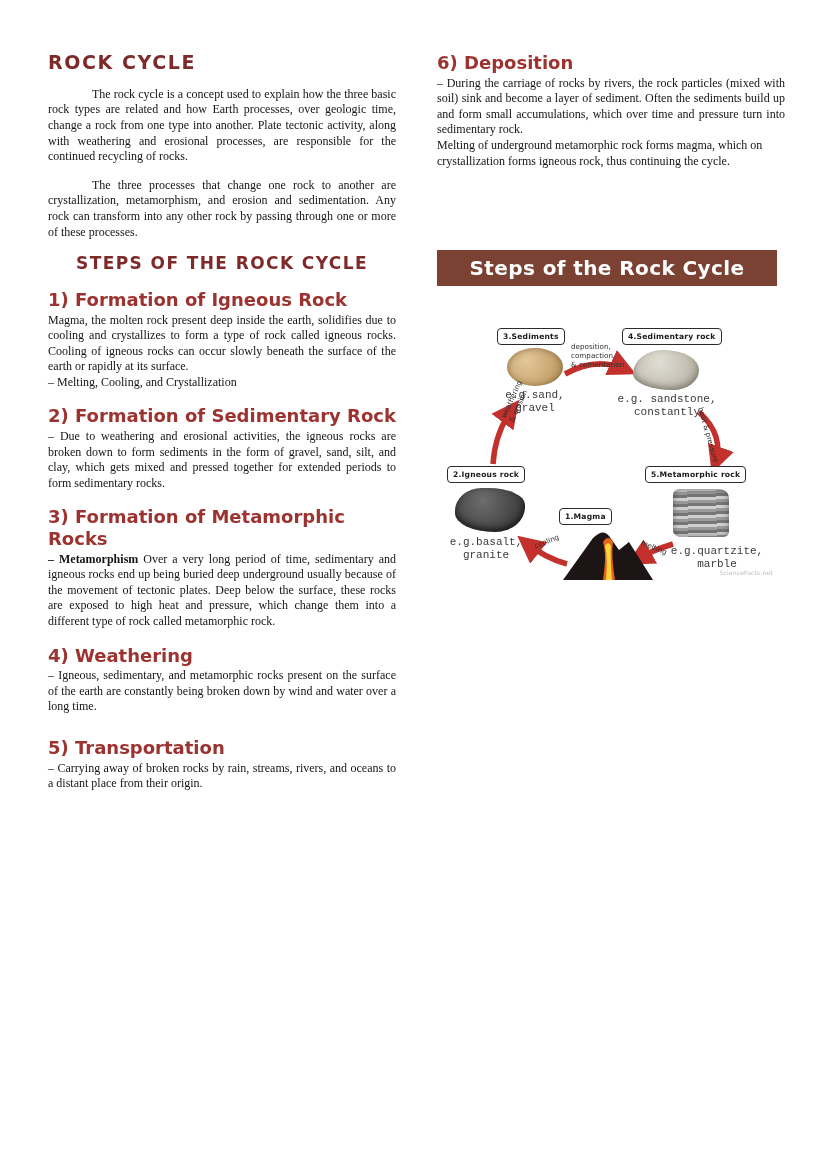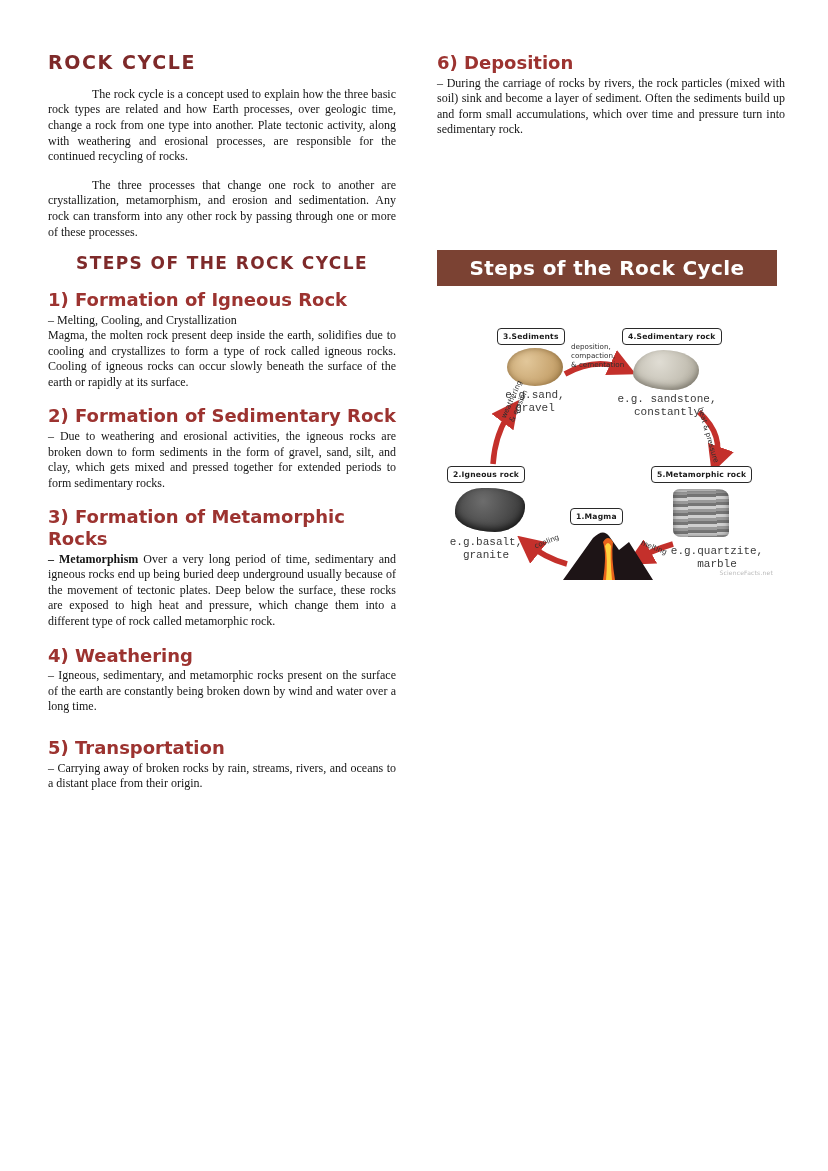--- a/index.html
+++ b/index.html
@@ -155,22 +155,22 @@
 
     <h1 class="doc-title">ROCK CYCLE</h1>
 
     <p class="body indent">The rock cycle is a concept used to explain how the three basic rock types are related and how Earth processes, over geologic time, change a rock from one type into another. Plate tectonic activity, along with weathering and erosional processes, are responsible for the continued recycling of rocks.</p>
     <p class="body indent">The three processes that change one rock to another are crystallization, metamorphism, and erosion and sedimentation. Any rock can transform into any other rock by passing through one or more of these processes.</p>
 
     <h2 class="section-title">STEPS OF THE ROCK CYCLE</h2>
 
     <div class="step-block">
       <h3 class="step-title">1) Formation of Igneous Rock</h3>
+      <p class="body">Magma, the molten rock present deep inside the earth, solidifies due to cooling and crystallizes to form a type of rock called igneous rocks. Cooling of igneous rocks can occur slowly beneath the surface of the earth or rapidly at its surface.</p>
       <p class="body tight">– Melting, Cooling, and Crystallization</p>
-      <p class="body">Magma, the molten rock present deep inside the earth, solidifies due to cooling and crystallizes to form a type of rock called igneous rocks. Cooling of igneous rocks can occur slowly beneath the surface of the earth or rapidly at its surface.</p>
     </div>
 
     <div class="step-block">
       <h3 class="step-title">2) Formation of Sedimentary Rock</h3>
       <p class="body">– Due to weathering and erosional activities, the igneous rocks are broken down to form sediments in the form of gravel, sand, silt, and clay, which gets mixed and pressed together for extended periods to form sedimentary rocks.</p>
     </div>
 
     <div class="step-block">
       <h3 class="step-title">3) Formation of Metamorphic Rocks</h3>
       <p class="body"><span class="bold-run">– Metamorphism</span><span> Over a very long period of time, sedimentary and igneous rocks end up being buried deep underground usually because of the movement of tectonic plates. Deep below the surface, these rocks are exposed to high heat and pressure, which change them into a different type of rock called metamorphic rock.</span></p>
@@ -185,20 +185,21 @@
       <h3 class="step-title">5) Transportation</h3>
       <p class="body">– Carrying away of broken rocks by rain, streams, rivers, and oceans to a distant place from their origin.</p>
     </div>
 
   </div>
 
   <div class="col col-right">
     <div class="step-block">
       <h3 class="step-title">6) Deposition</h3>
       <p class="body tight">– During the carriage of rocks by rivers, the rock particles (mixed with soil) sink and become a layer of sediment. Often the sediments build up and form small accumulations, which over time and pressure turn into sedimentary rock.</p>
+      <p class="body" style="text-align:left">Melting of underground metamorphic rock forms magma, which on crystallization forms igneous rock, thus continuing the cycle.</p>
     </div>
   </div>
 
   <div class="diagram">
 
     <div class="diagram-banner">
       <span>Steps of the Rock Cycle</span>
     </div>
 
     <div class="diagram-body">
@@ -249,33 +250,33 @@
       </div>
       <div class="rock" style="left:18px; top:202px; width:70px; height:44px;
            border-radius:40% 55% 45% 60% / 55% 40% 60% 45%;
            background: radial-gradient(circle at 40% 30%, #6d6d6d, #4a4a4a 55%, #2c2c2c 100%);
            box-shadow: inset 0 -3px 7px rgba(0,0,0,.65);"></div>
       <div class="eg" style="left:4px; top:250px; width:90px;">
         <span style="white-space:pre-line">e.g.basalt,
 granite</span>
       </div>
 
-      <div class="node-label" style="left:214px; top:180px;">
+      <div class="node-label" style="left:208px; top:180px;">
         <span>5.Metamorphic rock</span>
       </div>
       <div class="rock" style="left:236px; top:203px; width:56px; height:48px;
            border-radius:12% 18% 10% 14%;
            background: repeating-linear-gradient(178deg, #cfcfcf 0 3px, #9a9a9a 3px 6px, #767676 6px 9px);
            box-shadow: inset 0 0 6px rgba(40,40,40,.55);"></div>
       <div class="eg" style="left:232px; top:243px; width:96px;margin-top:16px;">
         <span style="white-space:pre-line">e.g.quartzite,
 marble</span>
       </div>
 
-      <div class="node-label" style="left:133px; top:222px;">
+      <div class="node-label" style="left:122px; top:222px;">
         <span>1.Magma</span>
       </div>
       <div class="rock" style="left:122px; top:242px; width:98px; height:52px;">
         <svg width="98" height="52" viewBox="0 0 98 52">
           <path d="M4,52 L34,10 Q44,0 50,8 L60,22 L70,14 L94,52 Z" fill="#1d1416"></path>
           <path d="M44,14 Q48,26 44,52 L56,52 Q52,28 54,14 Q49,6 44,14 Z" fill="#e8621c"></path>
           <path d="M46,18 Q49,30 47,52 L53,52 Q51,30 52,18 Q49,12 46,18 Z" fill="#ffd23d"></path>
         </svg>
       </div>
 

